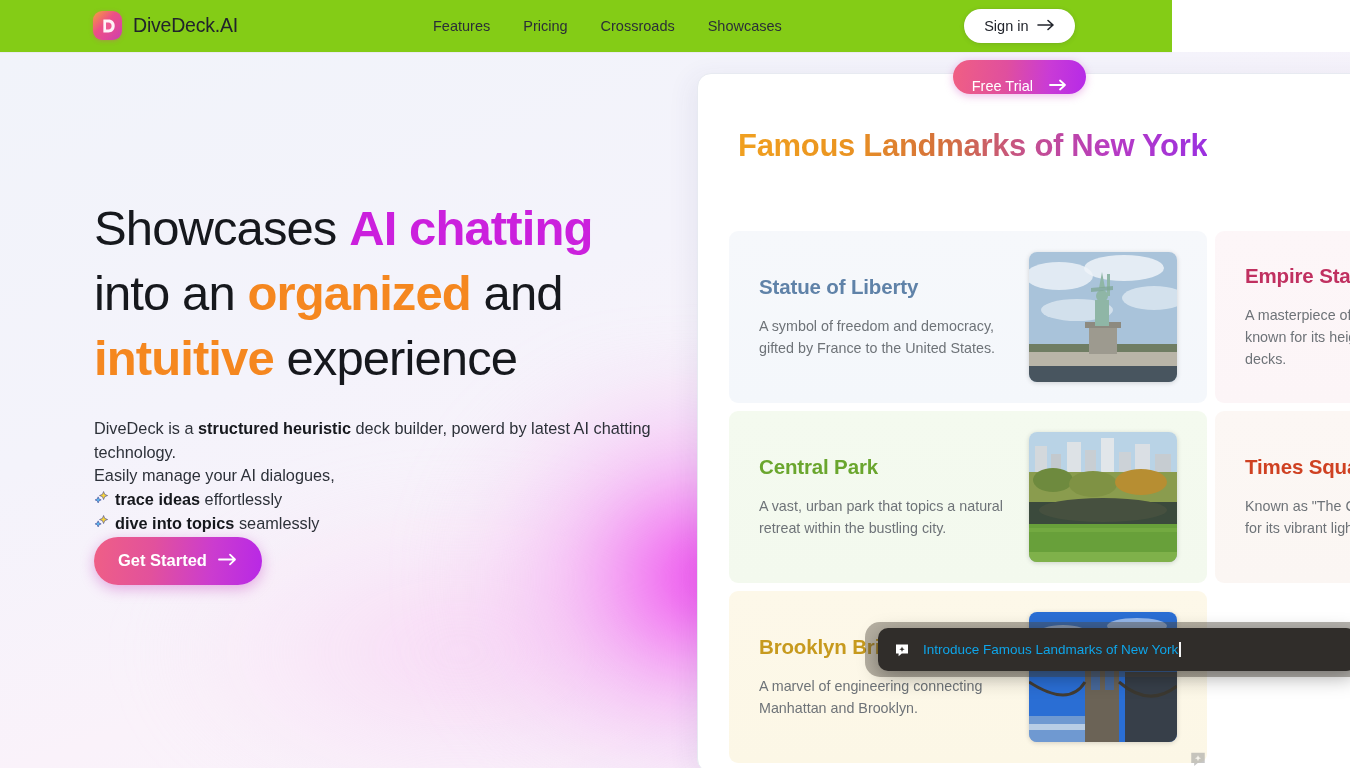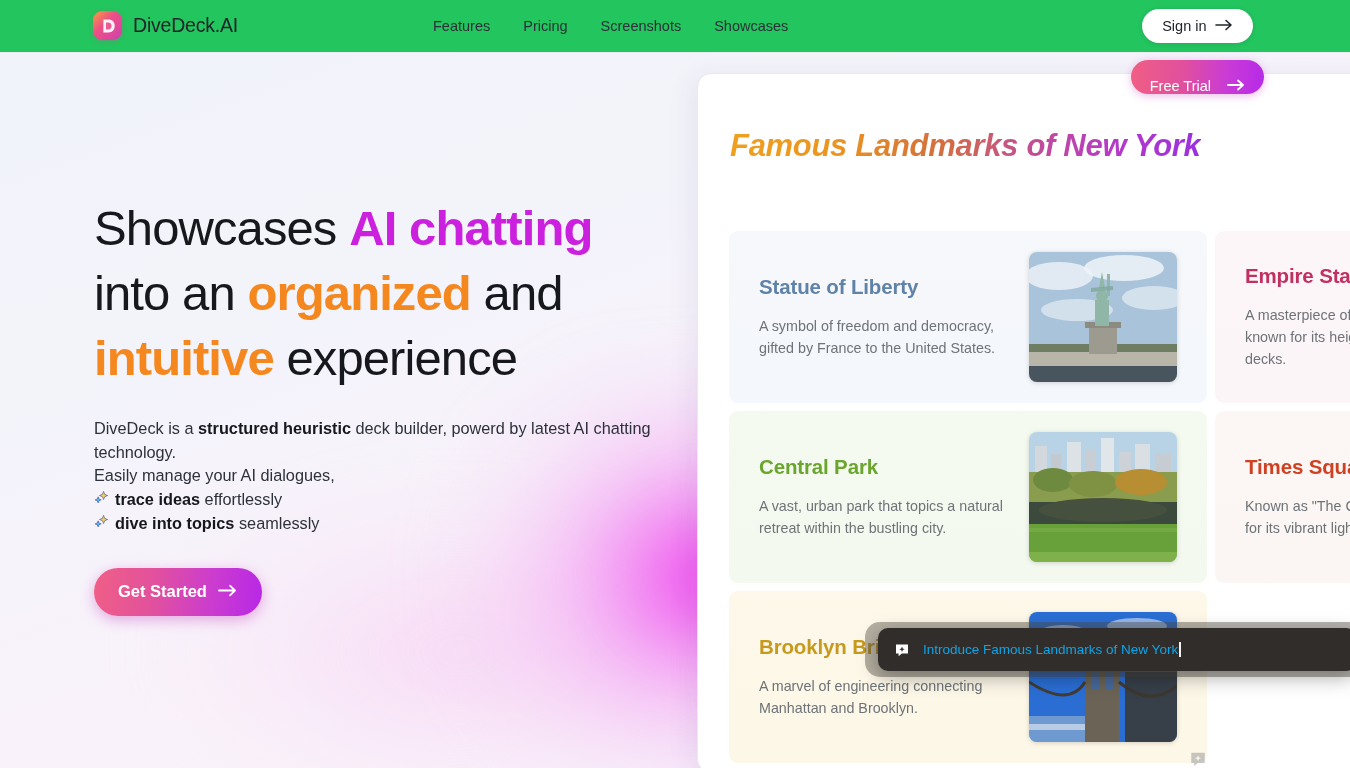--- a/index.html
+++ b/index.html
@@ -26,22 +26,22 @@
   }
   .hero-glow2 {
     position: absolute; left: 150px; top: 430px; width: 620px; height: 340px;
     background: radial-gradient(ellipse at 50% 50%, rgba(245,190,240,0.45) 0%, rgba(248,215,245,0.22) 45%, rgba(255,255,255,0) 72%);
     filter: blur(30px);
     pointer-events: none;
   }
 
   
   .navbar {
-    position: absolute; left: 0; top: 0; width: 1350px; height: 52px;
-    background: #22c55e;
+    position: absolute; left: 0; top: 0; width: 1172px; height: 52px;
+    background: #84cc16;
     display: flex; align-items: center;
     z-index: 40;
     box-shadow: 0 1px 0 rgba(0,0,0,0.035);
   }
   .brand { position: absolute; left: 93px; top: 11px; display: flex; align-items: center; gap: 11px; }
   .brand-logo {
     width: 29px; height: 29px; border-radius: 9px;
     background: linear-gradient(135deg, #f5a13c 0%, #ec4f86 42%, #e0489a 70%, #c93fb0 100%);
     position: relative;
     box-shadow: 0 1px 4px rgba(220,70,150,0.35);
@@ -80,21 +80,20 @@
 
   .sub { margin-top: 25px; font-size: 16.3px; line-height: 24px; color: #2d3139; width: 560px; }
   .sub b { font-weight: bold; color: #16181d; }
 
   .bullets { font-size: 16.3px; line-height: 23.5px; color: #2d3139; }
   .bullet-row { display: flex; align-items: baseline; gap: 6px; }
   .spark { font-size: 14px; line-height: 23.5px; }
   .bullets b { font-weight: bold; color: #16181d; }
 
   .btn-get {
-    margin-top: 31px;
     height: 48px; padding: 0 24px; border-radius: 24px; border: none;
     background: linear-gradient(95deg, #ef5f86 0%, #e2519c 35%, #cb3ccf 70%, #b828e6 100%);
     display: inline-flex; align-items: center; gap: 11px;
     font-size: 16.5px; color: #ffffff; font-weight: bold; cursor: pointer;
     box-shadow: 0 4px 14px rgba(196,60,190,0.40);
     font-family: "Liberation Sans", sans-serif;
   }
 
   
   .deck-outer {
@@ -107,27 +106,26 @@
     z-index: 12;
     overflow: hidden;
   }
   .deck-inner {
     position: absolute; left: 8px; top: 10px; width: 692px; height: 682px;
     background: #ffffff;
     border-top-left-radius: 10px;
     overflow: hidden;
   }
   .deck-title {
-    position: absolute; left: 24px; top: 44px;
+    position: absolute; left: 32px; top: 44px;
     font-size: 31px; font-weight: bold; letter-spacing: -0.3px;
     background: linear-gradient(90deg, #f0a020 0%, #eb9520 22%, #d4703c 44%, #c4508e 62%, #b73bc4 80%, #9b30e0 100%);
     -webkit-background-clip: text; background-clip: text;
     -webkit-text-fill-color: transparent; color: transparent;
     white-space: nowrap;
-    font-style: italic;
   }
 
   .card-grid { position: absolute; left: 23px; top: 147px; width: 670px; }
   .card-row { display: flex; gap: 8px; margin-bottom: 8px; }
   .card {
     width: 478px; height: 172px; border-radius: 9px;
     position: relative; overflow: hidden; flex: 0 0 auto;
     display: flex; align-items: center;
   }
   .card-body { padding: 0 0 0 30px; width: 300px; }
@@ -195,21 +193,21 @@
           <path d="M5.4 3.6h5.1c3.7 0 6.2 2.6 6.2 6.4 0 3.8-2.5 6.4-6.2 6.4H5.4V3.6z" fill="#ffffff" opacity="0.93"></path>
           <path d="M8.0 6.6h2.4c1.9 0 3.2 1.4 3.2 3.4s-1.3 3.4-3.2 3.4H8.0V6.6z" fill="#ee5a93"></path>
         </svg>
       </span>
       <span class="brand-name">DiveDeck.AI</span>
     </div>
 
     <div class="nav-links">
       <a class="nav-link">Features</a>
       <a class="nav-link">Pricing</a>
-      <a class="nav-link">Screenshots</a>
+      <a class="nav-link">Crossroads</a>
       <a class="nav-link">Showcases</a>
     </div>
 
     <div class="nav-actions">
       <button class="btn-signin">
         <span>Sign in</span>
         <span class="arrow">
           <svg width="18" height="12" viewBox="0 0 18 12" aria-hidden="true">
             <path d="M1 6h14M11 1.5L16 6l-5 4.5" stroke="#22252c" stroke-width="1.6" fill="none" stroke-linecap="round" stroke-linejoin="round"></path>
           </svg>

